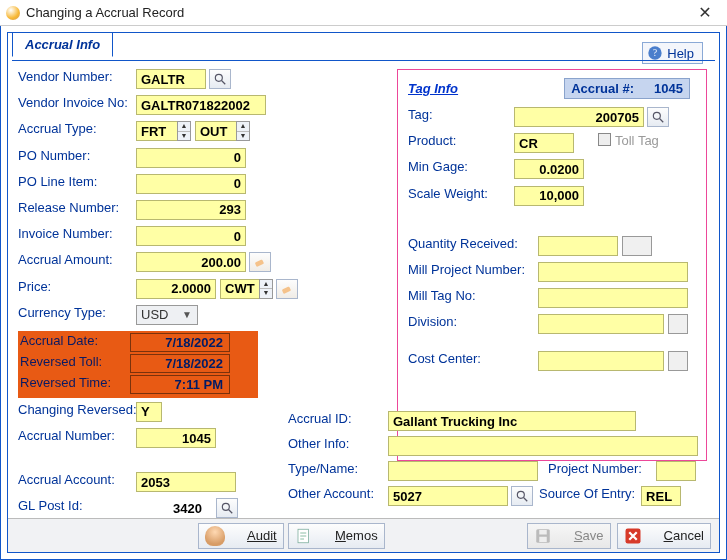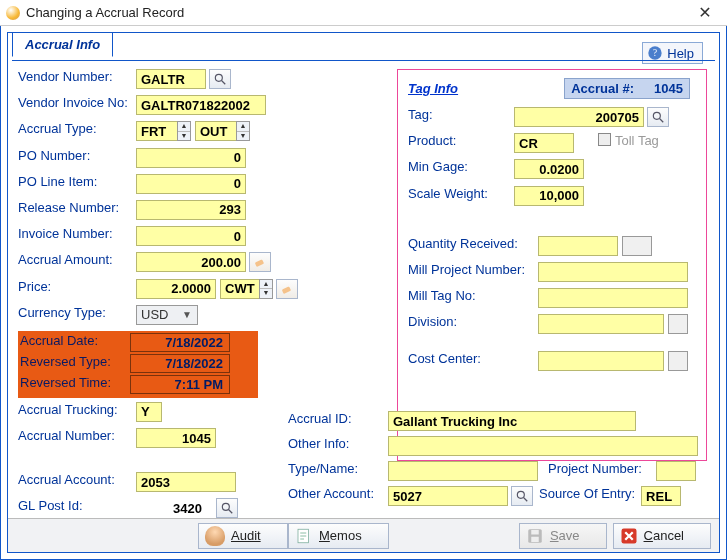--- a/index.html
+++ b/index.html
@@ -207,22 +207,22 @@
     border-top:1px solid #bbb;
     background:#f1f2f4;
     display:flex; justify-content:flex-end; align-items:center;
     padding:0 8px;
     gap:6px;
   }
   .tbtn {
     height:26px;
     border:1px solid #a9b6cc;
     background:linear-gradient(#fdfdfd,#e6ebf2);
-    padding:0 26px 0 6px;
-    display:flex; align-items:center; gap:6px;
+    padding:0 6px 0 6px;
+    display:flex; align-items:center; gap:22px;
     color:#222;
     cursor:pointer;
     font-family:inherit; font-size:13px;
   }
   .tbtn.save { color:#888; background:linear-gradient(#f6f6f6,#e8e8e8); cursor:default; }
   .tbtn .u { text-decoration:underline; }
   .tbtn svg, .tbtn .ico { width:18px; height:18px; }
   .ico-audit { width:20px; height:20px; background: radial-gradient(circle at 50% 30%, #ffd9b3, #d79c66 70%); border-radius:50% 50% 40% 40%;}
   .spacer { flex:1; }
 </style>
@@ -326,31 +326,31 @@
             <span class="dd-arrow">▼</span>
           </span>
         </div>
 
         <div class="hl-block">
           <div class="row">
             <span class="lbl">Accrual Date:</span>
             <input class="hl-fld" value="7/18/2022" style="">
           </div>
           <div class="row">
-            <span class="lbl">Reversed Type:</span>
+            <span class="lbl">Reversed Toll:</span>
             <input class="hl-fld" value="7/18/2022" style="">
           </div>
           <div class="row">
             <span class="lbl">Reversed Time:</span>
             <input class="hl-fld" value="7:11 PM" style="">
           </div>
         </div>
 
         <div class="row">
-          <span class="lbl">Accrual Trucking:</span>
+          <span class="lbl">Changing Reversed:</span>
           <input class="fld bold" style="width: 26px;" value="Y">
         </div>
         <div class="row">
           <span class="lbl">Accrual Number:</span>
           <input class="fld bold right fld-w80" value="1045" style="">
         </div>
 
         <div style="height:18px"></div>
 
         <div class="row">

